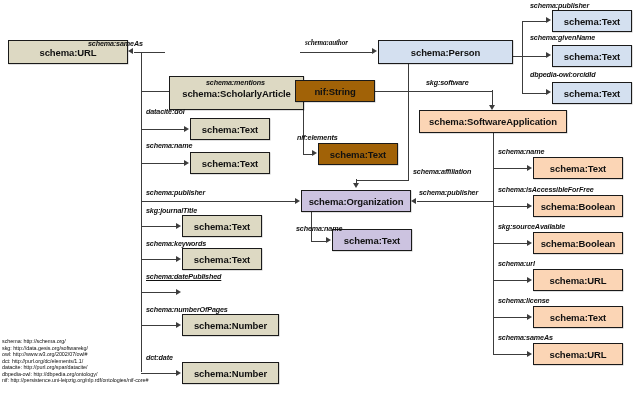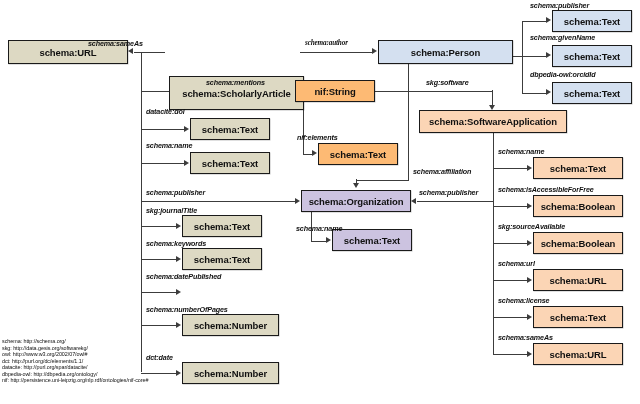--- a/index.html
+++ b/index.html
@@ -18,21 +18,21 @@
     font-size:9.5px;
     font-weight:bold;
     color:#111111;
     letter-spacing:-0.1px;
     white-space:nowrap;
     z-index:3;
     box-shadow:0.5px 0.5px 0 rgba(0,0,0,0.25);
   }
   .c-beige{background:#ddd9c3;}
   .c-blue{background:#d4e0f0;}
-  .c-pink{background:#fdba74;}
+  .c-pink{background:#a16207;}
   .c-orange{background:#fbd5b5;}
   .c-purple{background:#ccc3e0;}
 
   .elabel{
     position:absolute;
     font-size:7.2px;
     font-style:italic;
     font-weight:600;
     color:#111111;
     white-space:nowrap;
@@ -144,21 +144,21 @@
   <div class="ln h" style="left:141px;top:226px;width:35px;"></div>
   <div class="arrow ar-r" style="left:176px;top:222.9px;"></div>
   <div class="elabel" style="left:146px;top:206px;">skg:journalTitle</div>
 
   <div class="ln h" style="left:141px;top:259px;width:35px;"></div>
   <div class="arrow ar-r" style="left:176px;top:255.9px;"></div>
   <div class="elabel" style="left:146px;top:239px;">schema:keywords</div>
 
   <div class="ln h" style="left:141px;top:292px;width:35px;"></div>
   <div class="arrow ar-r" style="left:176px;top:288.9px;"></div>
-  <div class="elabel" style="left:146px;top:272px;">schema:datePublished</div>
+  <div class="elabel" style="left:146px;top:272px;text-decoration:underline;">schema:datePublished</div>
 
   <div class="ln h" style="left:141px;top:325px;width:35px;"></div>
   <div class="arrow ar-r" style="left:176px;top:321.9px;"></div>
   <div class="elabel" style="left:146px;top:305px;">schema:numberOfPages</div>
 
   <div class="ln h" style="left:141px;top:373px;width:35px;"></div>
   <div class="arrow ar-r" style="left:176px;top:369.9px;"></div>
   <div class="elabel" style="left:146px;top:353px;">dct:date</div>
 
   <div class="ln v" style="left:303px;top:102px;height:52px;"></div>

